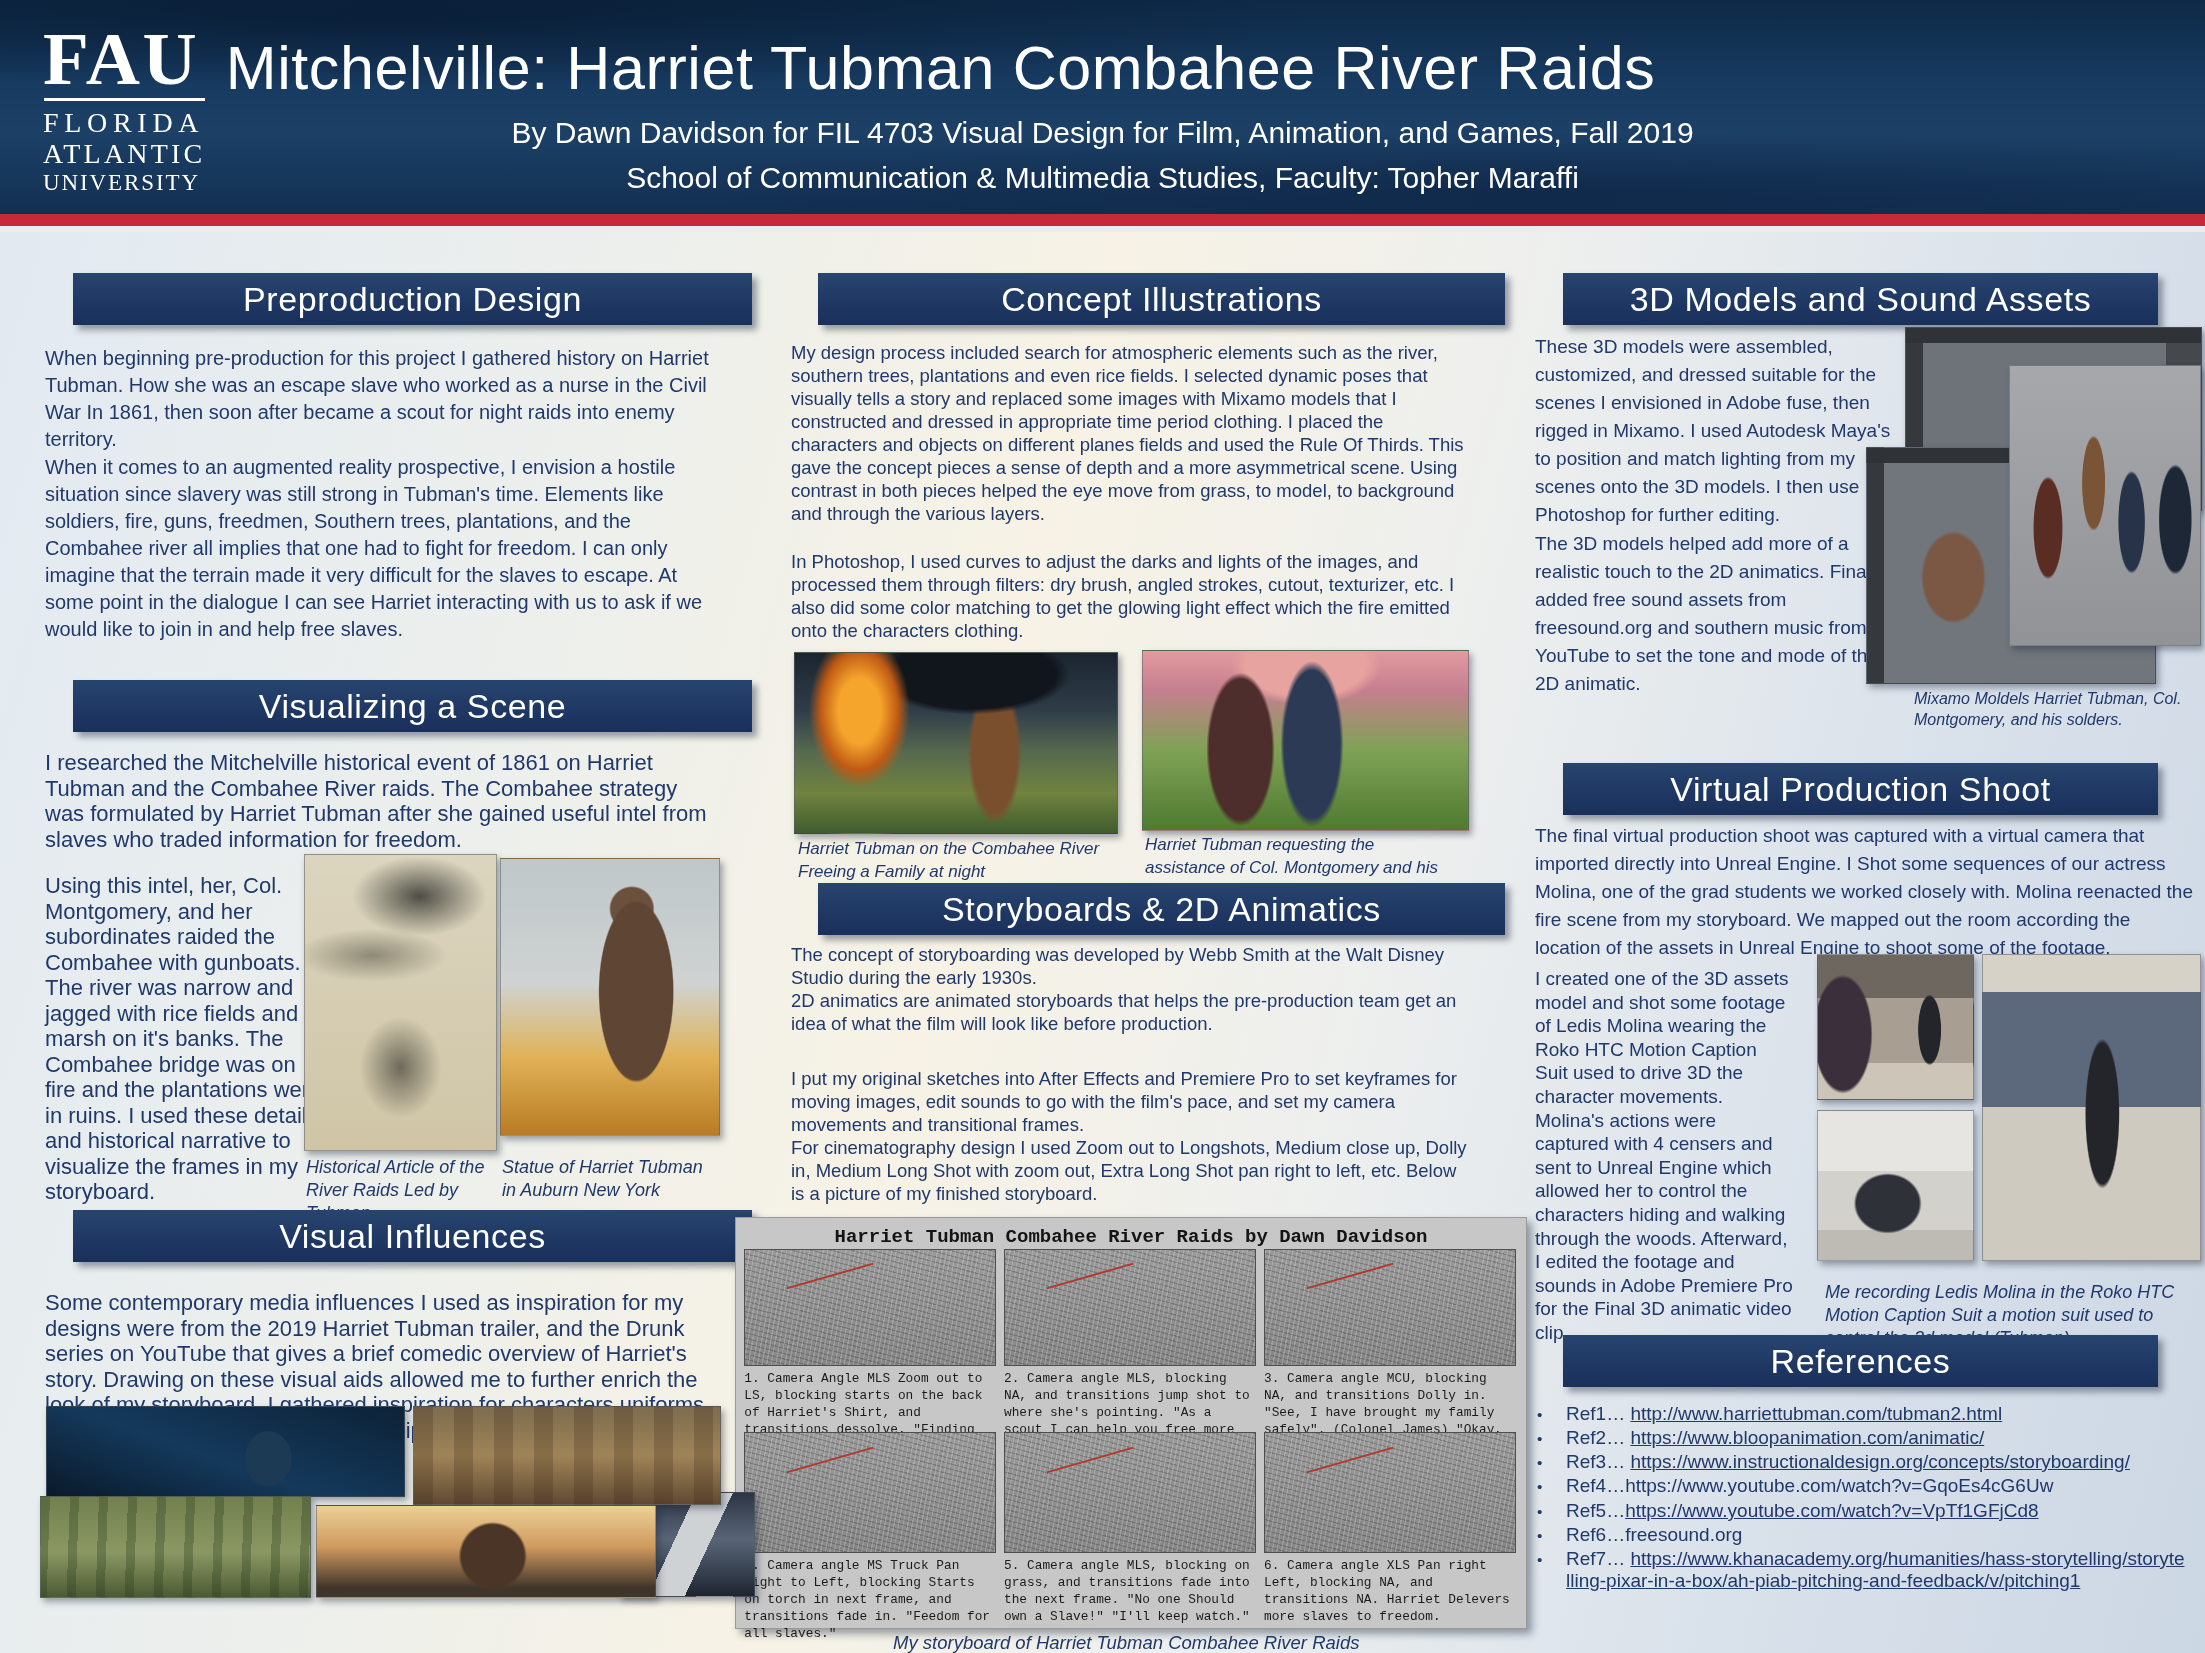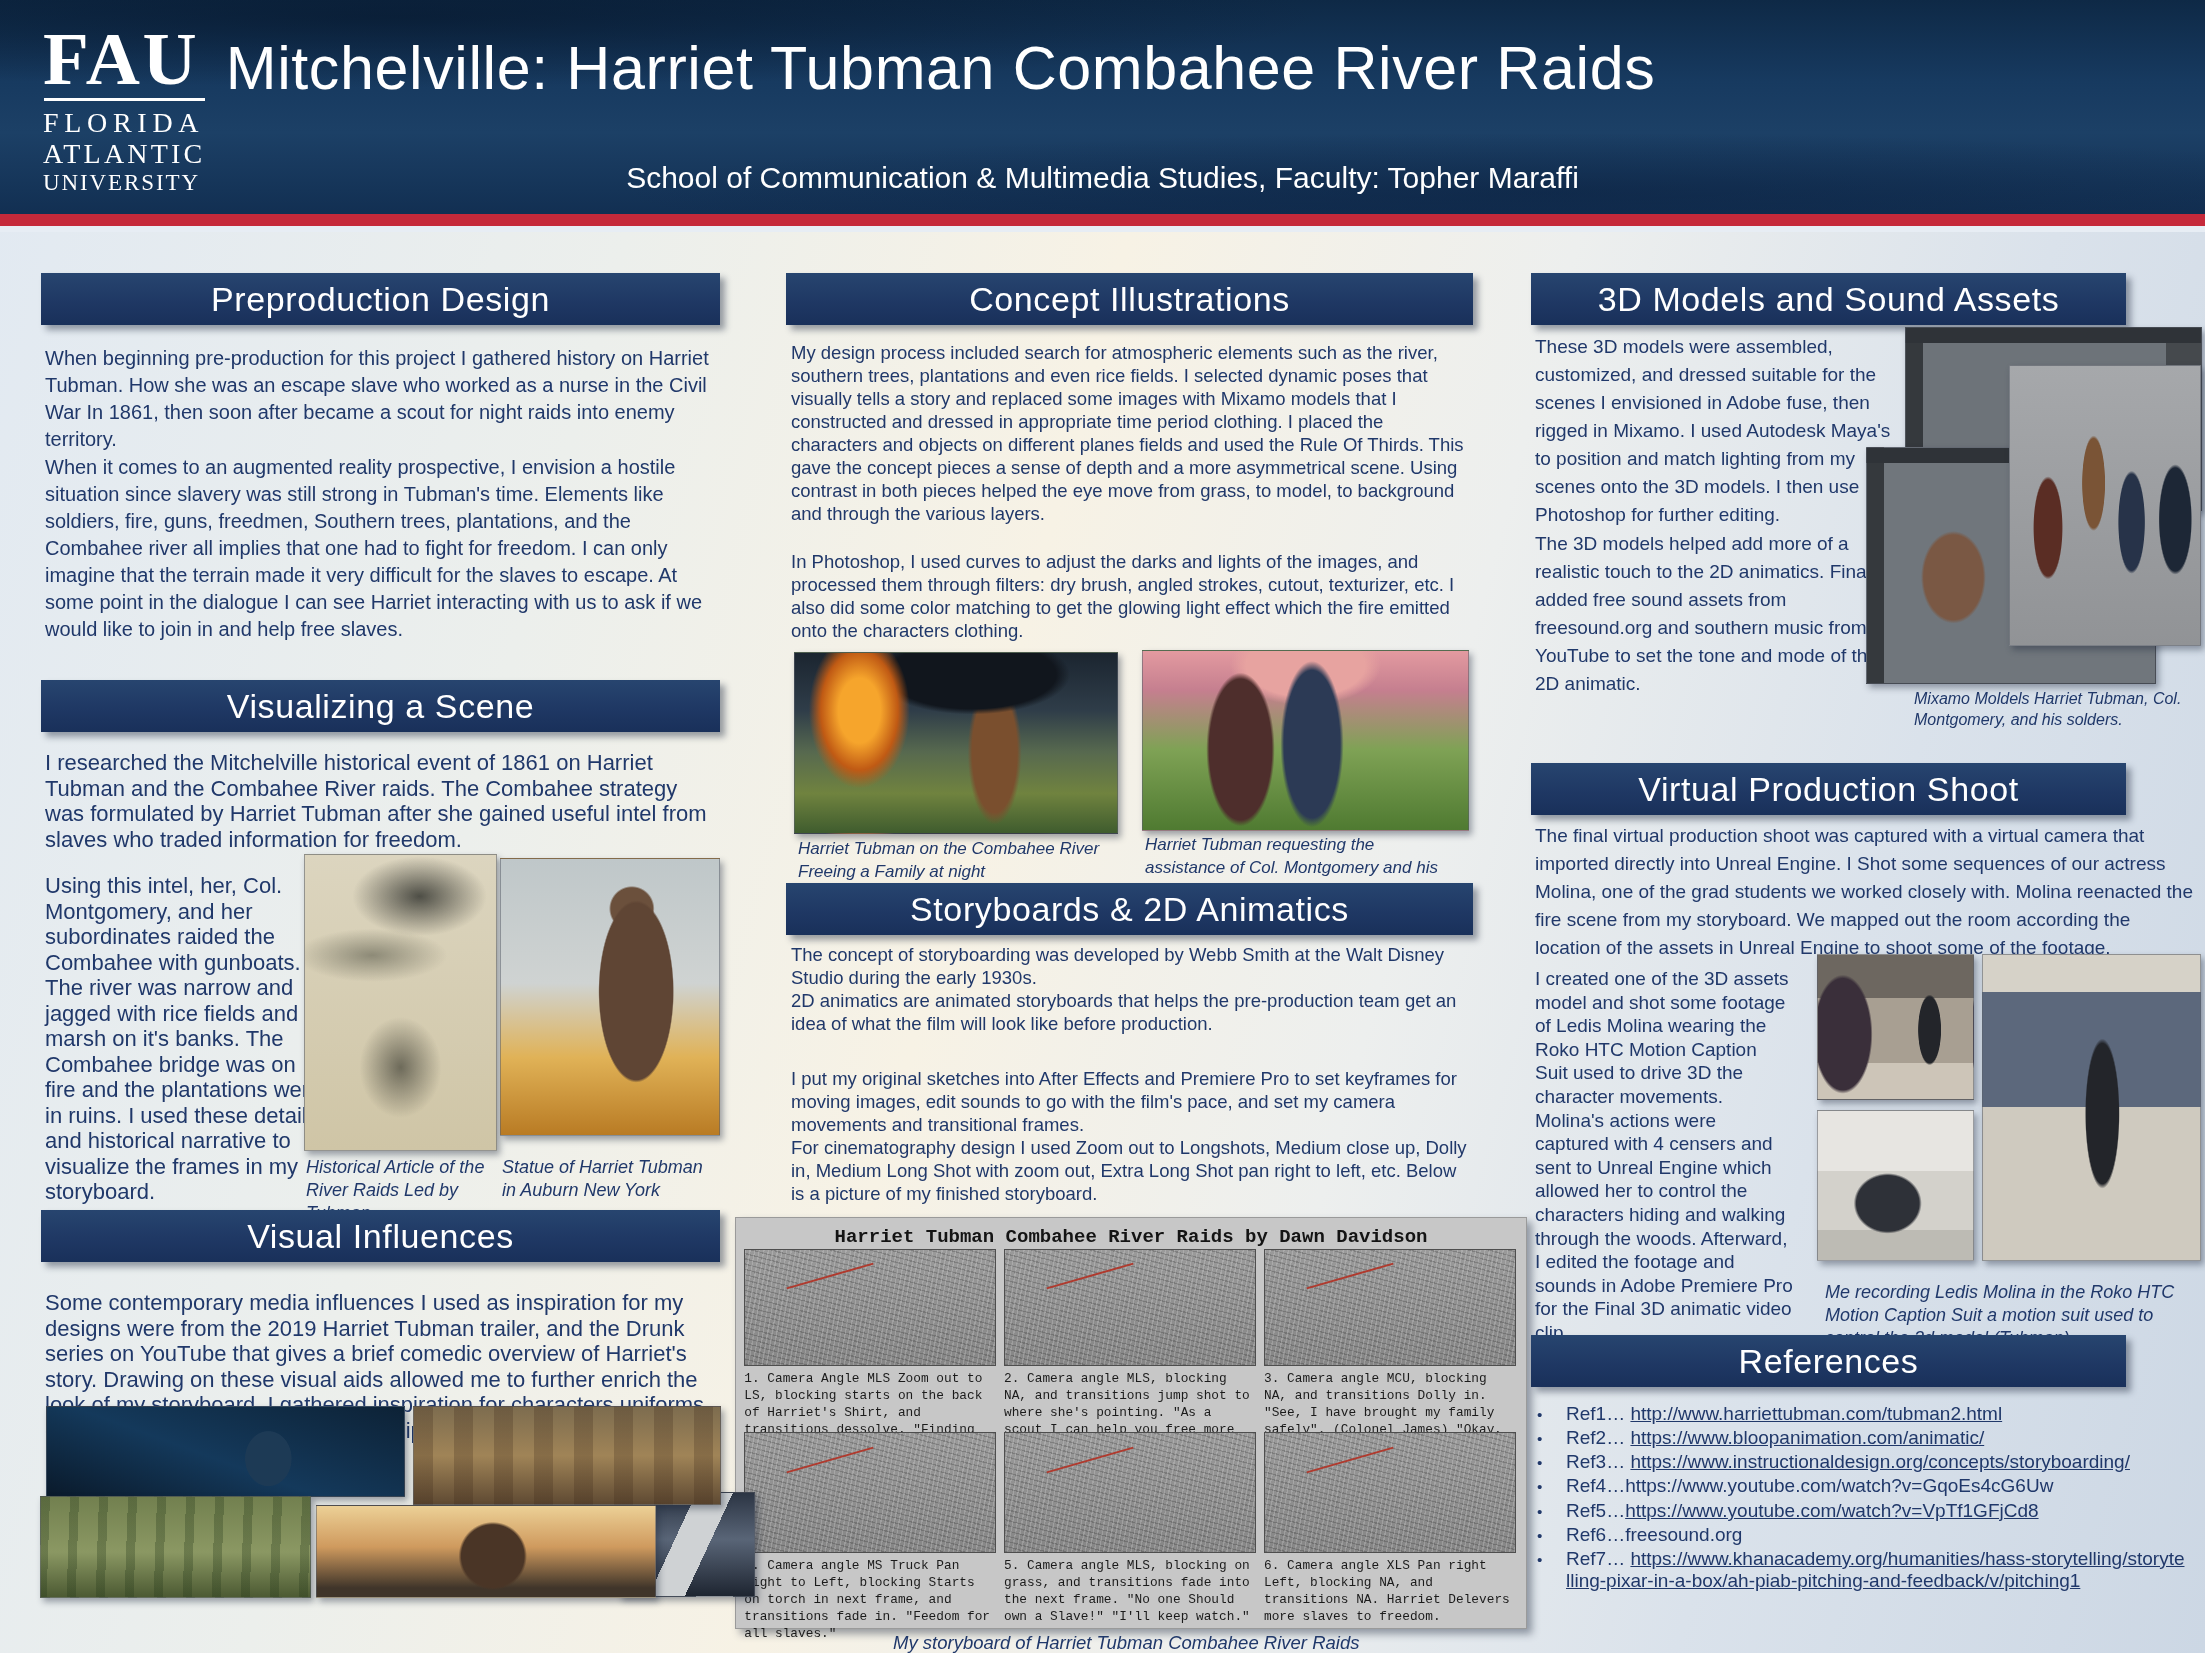--- a/index.html
+++ b/index.html
@@ -19,21 +19,21 @@
   .poster-sub{position:absolute;left:0;width:2205px;text-align:center;font-size:30px;color:#fff;font-weight:400;}
   .sub1{top:116px}.sub2{top:161px}
   .fau{position:absolute;left:43px;top:24px;width:191px;color:#fff;font-family:"Liberation Serif",serif;}
   .fau-acr{font-size:75px;line-height:70px;font-weight:700;letter-spacing:2.6px;}
   .fau-rule{width:161px;height:3.2px;background:#fff;margin:3.8px 0 6.4px 1.3px;}
   .fau-l1{font-size:28px;letter-spacing:5.7px;line-height:31px;}
   .fau-l2{font-size:28px;letter-spacing:3.2px;line-height:31px;}
   .fau-l3{font-size:23px;letter-spacing:1.9px;line-height:28px;}
   
   .bar{position:absolute;height:52px;background:linear-gradient(180deg,#27456F 0%,#1F3864 55%,#19305a 100%);
-    box-shadow:4.5px 5.1px 6.4px rgba(40,50,70,.45);display:flex;align-items:center;justify-content:center;}
+    box-shadow:4.5px 5.1px 6.4px rgba(40,50,70,.45);display:flex;align-items:center;justify-content:center;margin-left:32px;}
   .bar span{color:#fff;font-size:34px;font-weight:400;letter-spacing:0.6px;}
   
   .para{position:absolute;white-space:pre-line;color:#20386A;}
   .fs-l{font-size:20px;line-height:27px;}
   .fs-l2{font-size:22px;line-height:25.5px;}
   .fs-m{font-size:18.5px;line-height:23px;}
   .fs-r{font-size:19px;line-height:28px;}
   .fs-sub{font-size:19px;line-height:23.6px;}
   .cap{position:absolute;font-style:italic;color:#20386A;font-size:18px;line-height:23px;}
   .cap-c{text-align:center;}
@@ -125,20 +125,21 @@
 
   <div class="header">
     <div class="fau">
       <div class="fau-acr">FAU</div>
       <div class="fau-rule"></div>
       <div class="fau-l1">FLORIDA</div>
       <div class="fau-l2">ATLANTIC</div>
       <div class="fau-l3">UNIVERSITY</div>
     </div>
     <h1 class="poster-title" style="margin:0">Mitchelville: Harriet Tubman Combahee River Raids</h1>
+    <div class="poster-sub sub1">By Dawn Davidson for FIL 4703 Visual Design for Film, Animation, and Games, Fall 2019</div>
     <div class="poster-sub sub2">School of Communication &amp; Multimedia Studies, Faculty: Topher Maraffi</div>
   </div>
   <div class="red-stripe"></div>
   <div class="under-stripe"></div>
 
   <div class="bar" style="left:41px;top:273px;width:679px;">
     <span>Preproduction Design</span>
   </div>
   <div class="para fs-l" style="left:45px;top:345px;width:667px;">When beginning pre-production for this project I gathered history on Harriet Tubman. How she was an escape slave who worked as a nurse in the Civil War In 1861, then soon after became a scout for night raids into enemy territory.</div>
   <div class="para fs-l" style="left:45px;top:454px;width:667px;">When it comes to an augmented reality prospective, I envision a hostile situation since slavery was still strong in Tubman's time. Elements like soldiers, fire, guns, freedmen, Southern trees, plantations, and the Combahee river all implies that one had to fight for freedom. I can only imagine that the terrain made it very difficult for the slaves to escape. At some point in the dialogue I can see Harriet interacting with us to ask if we would like to join in and help free slaves.</div>

